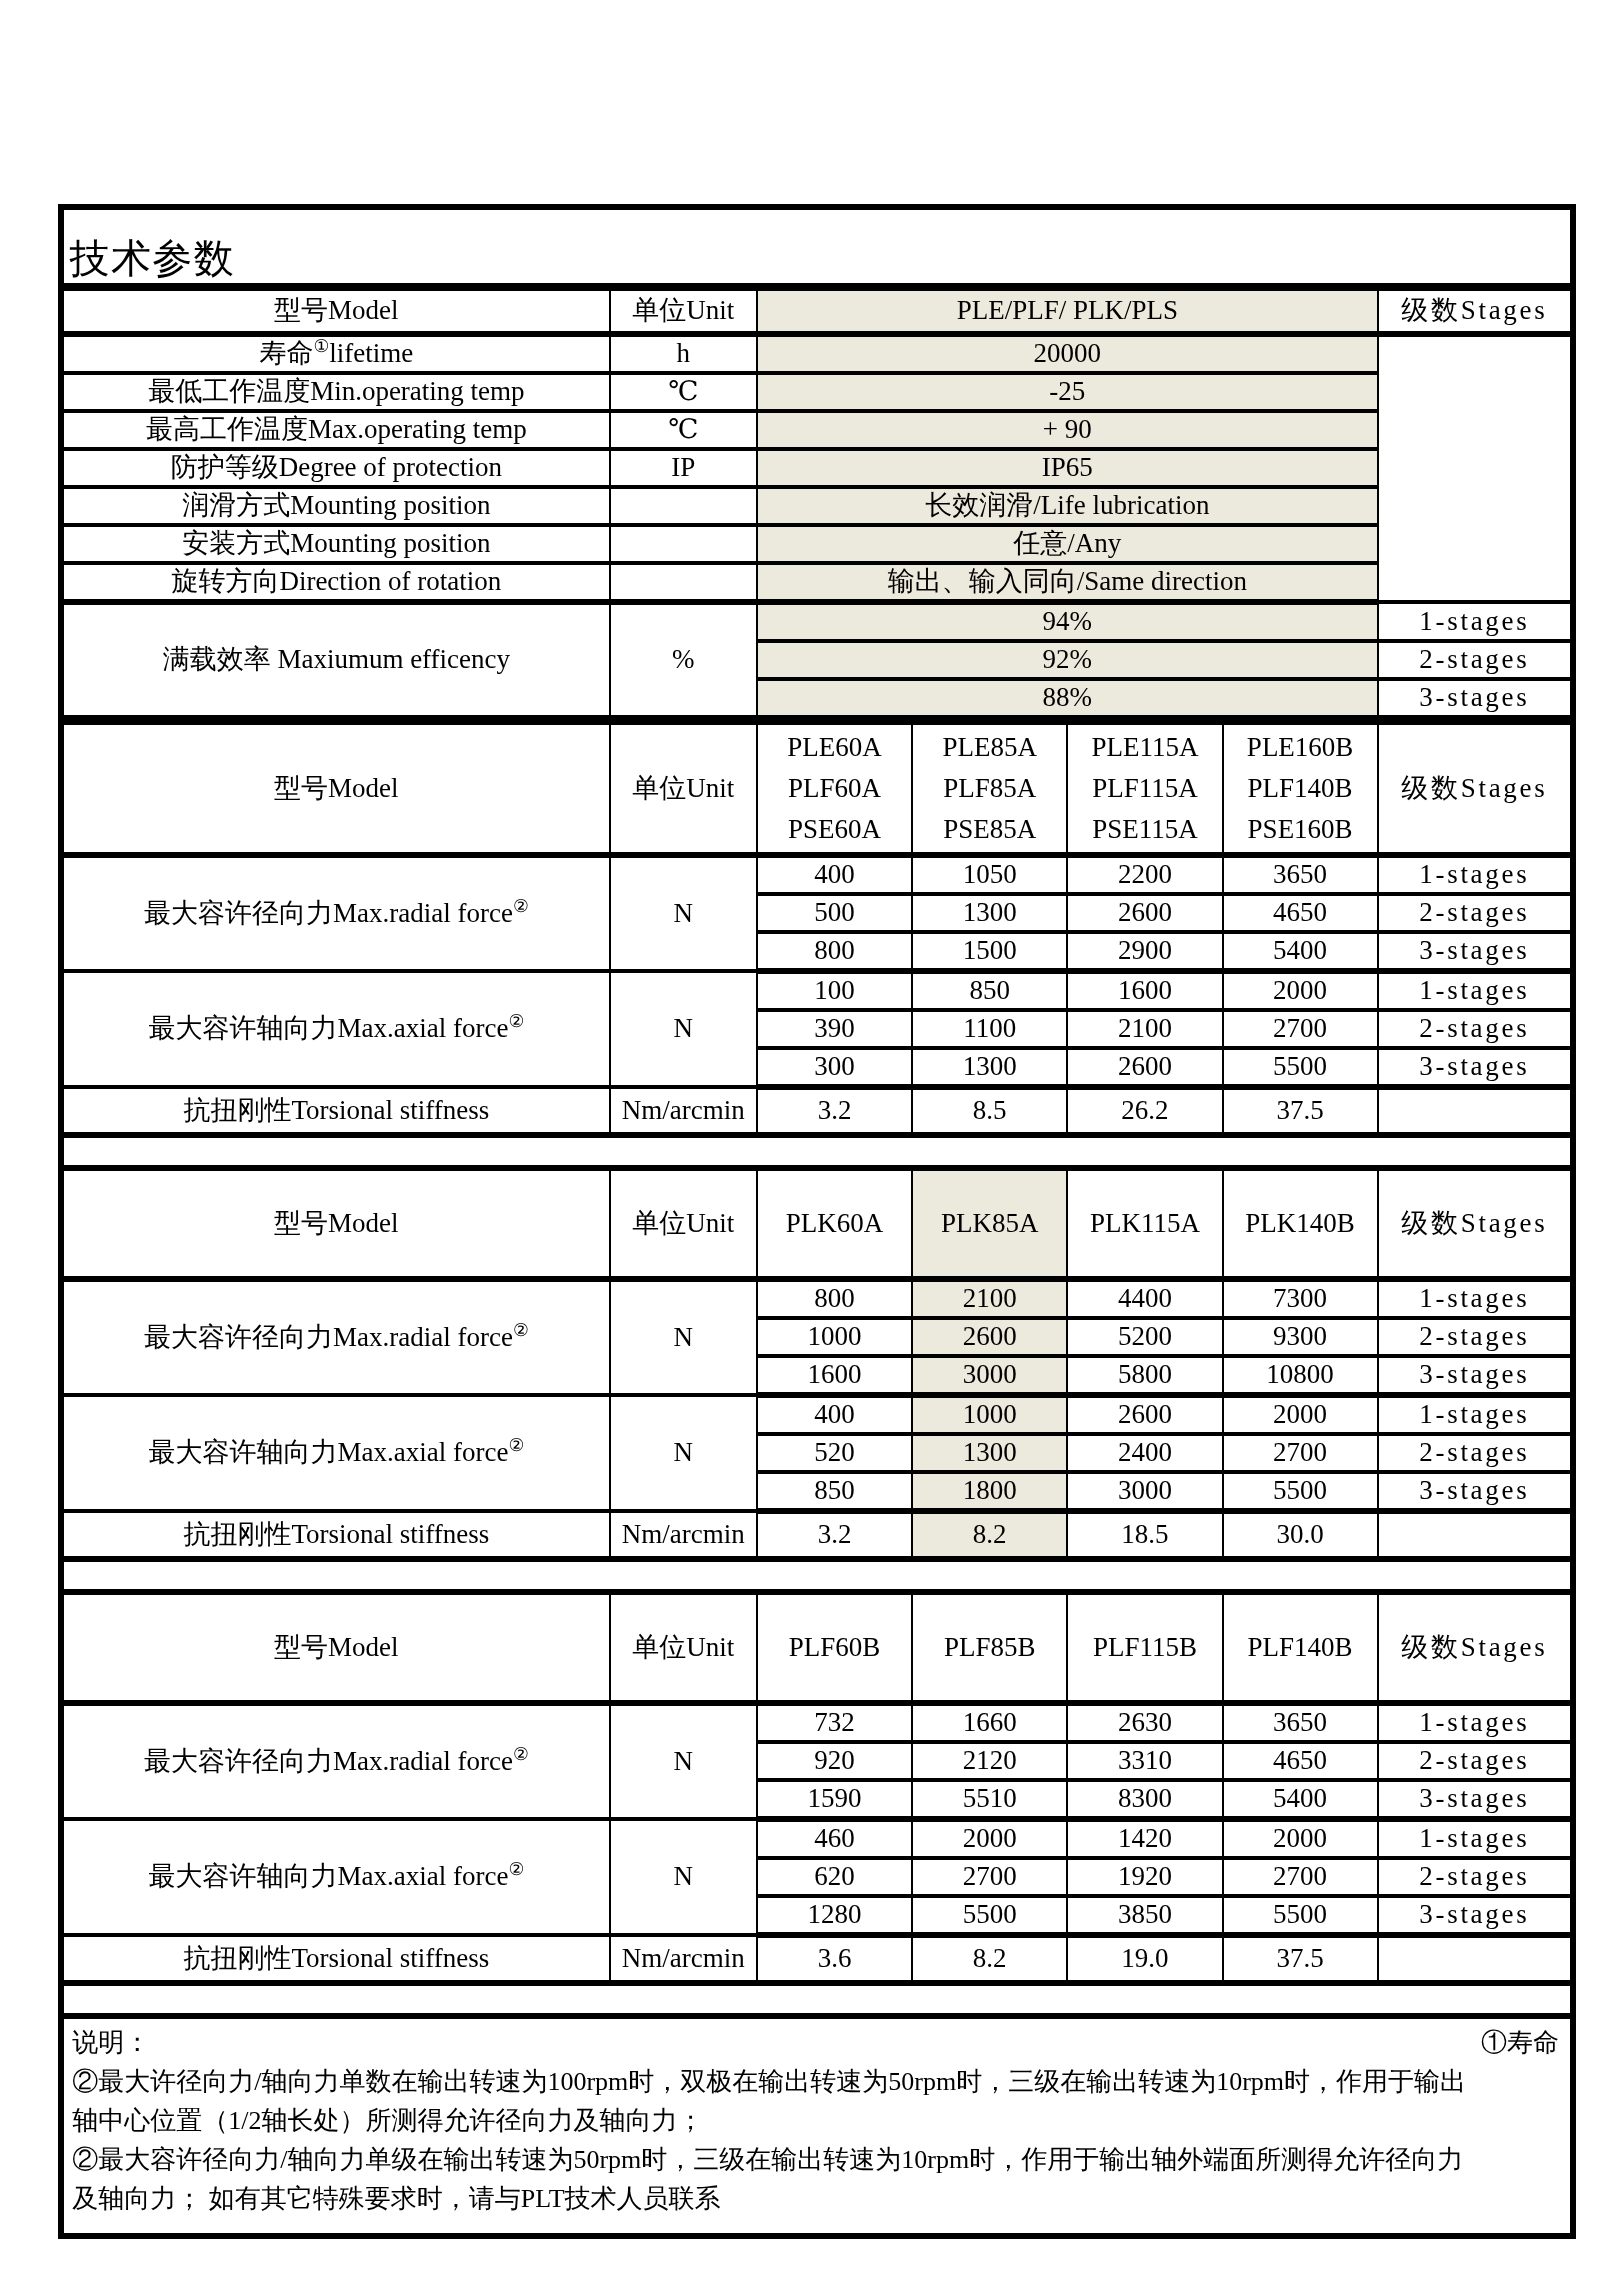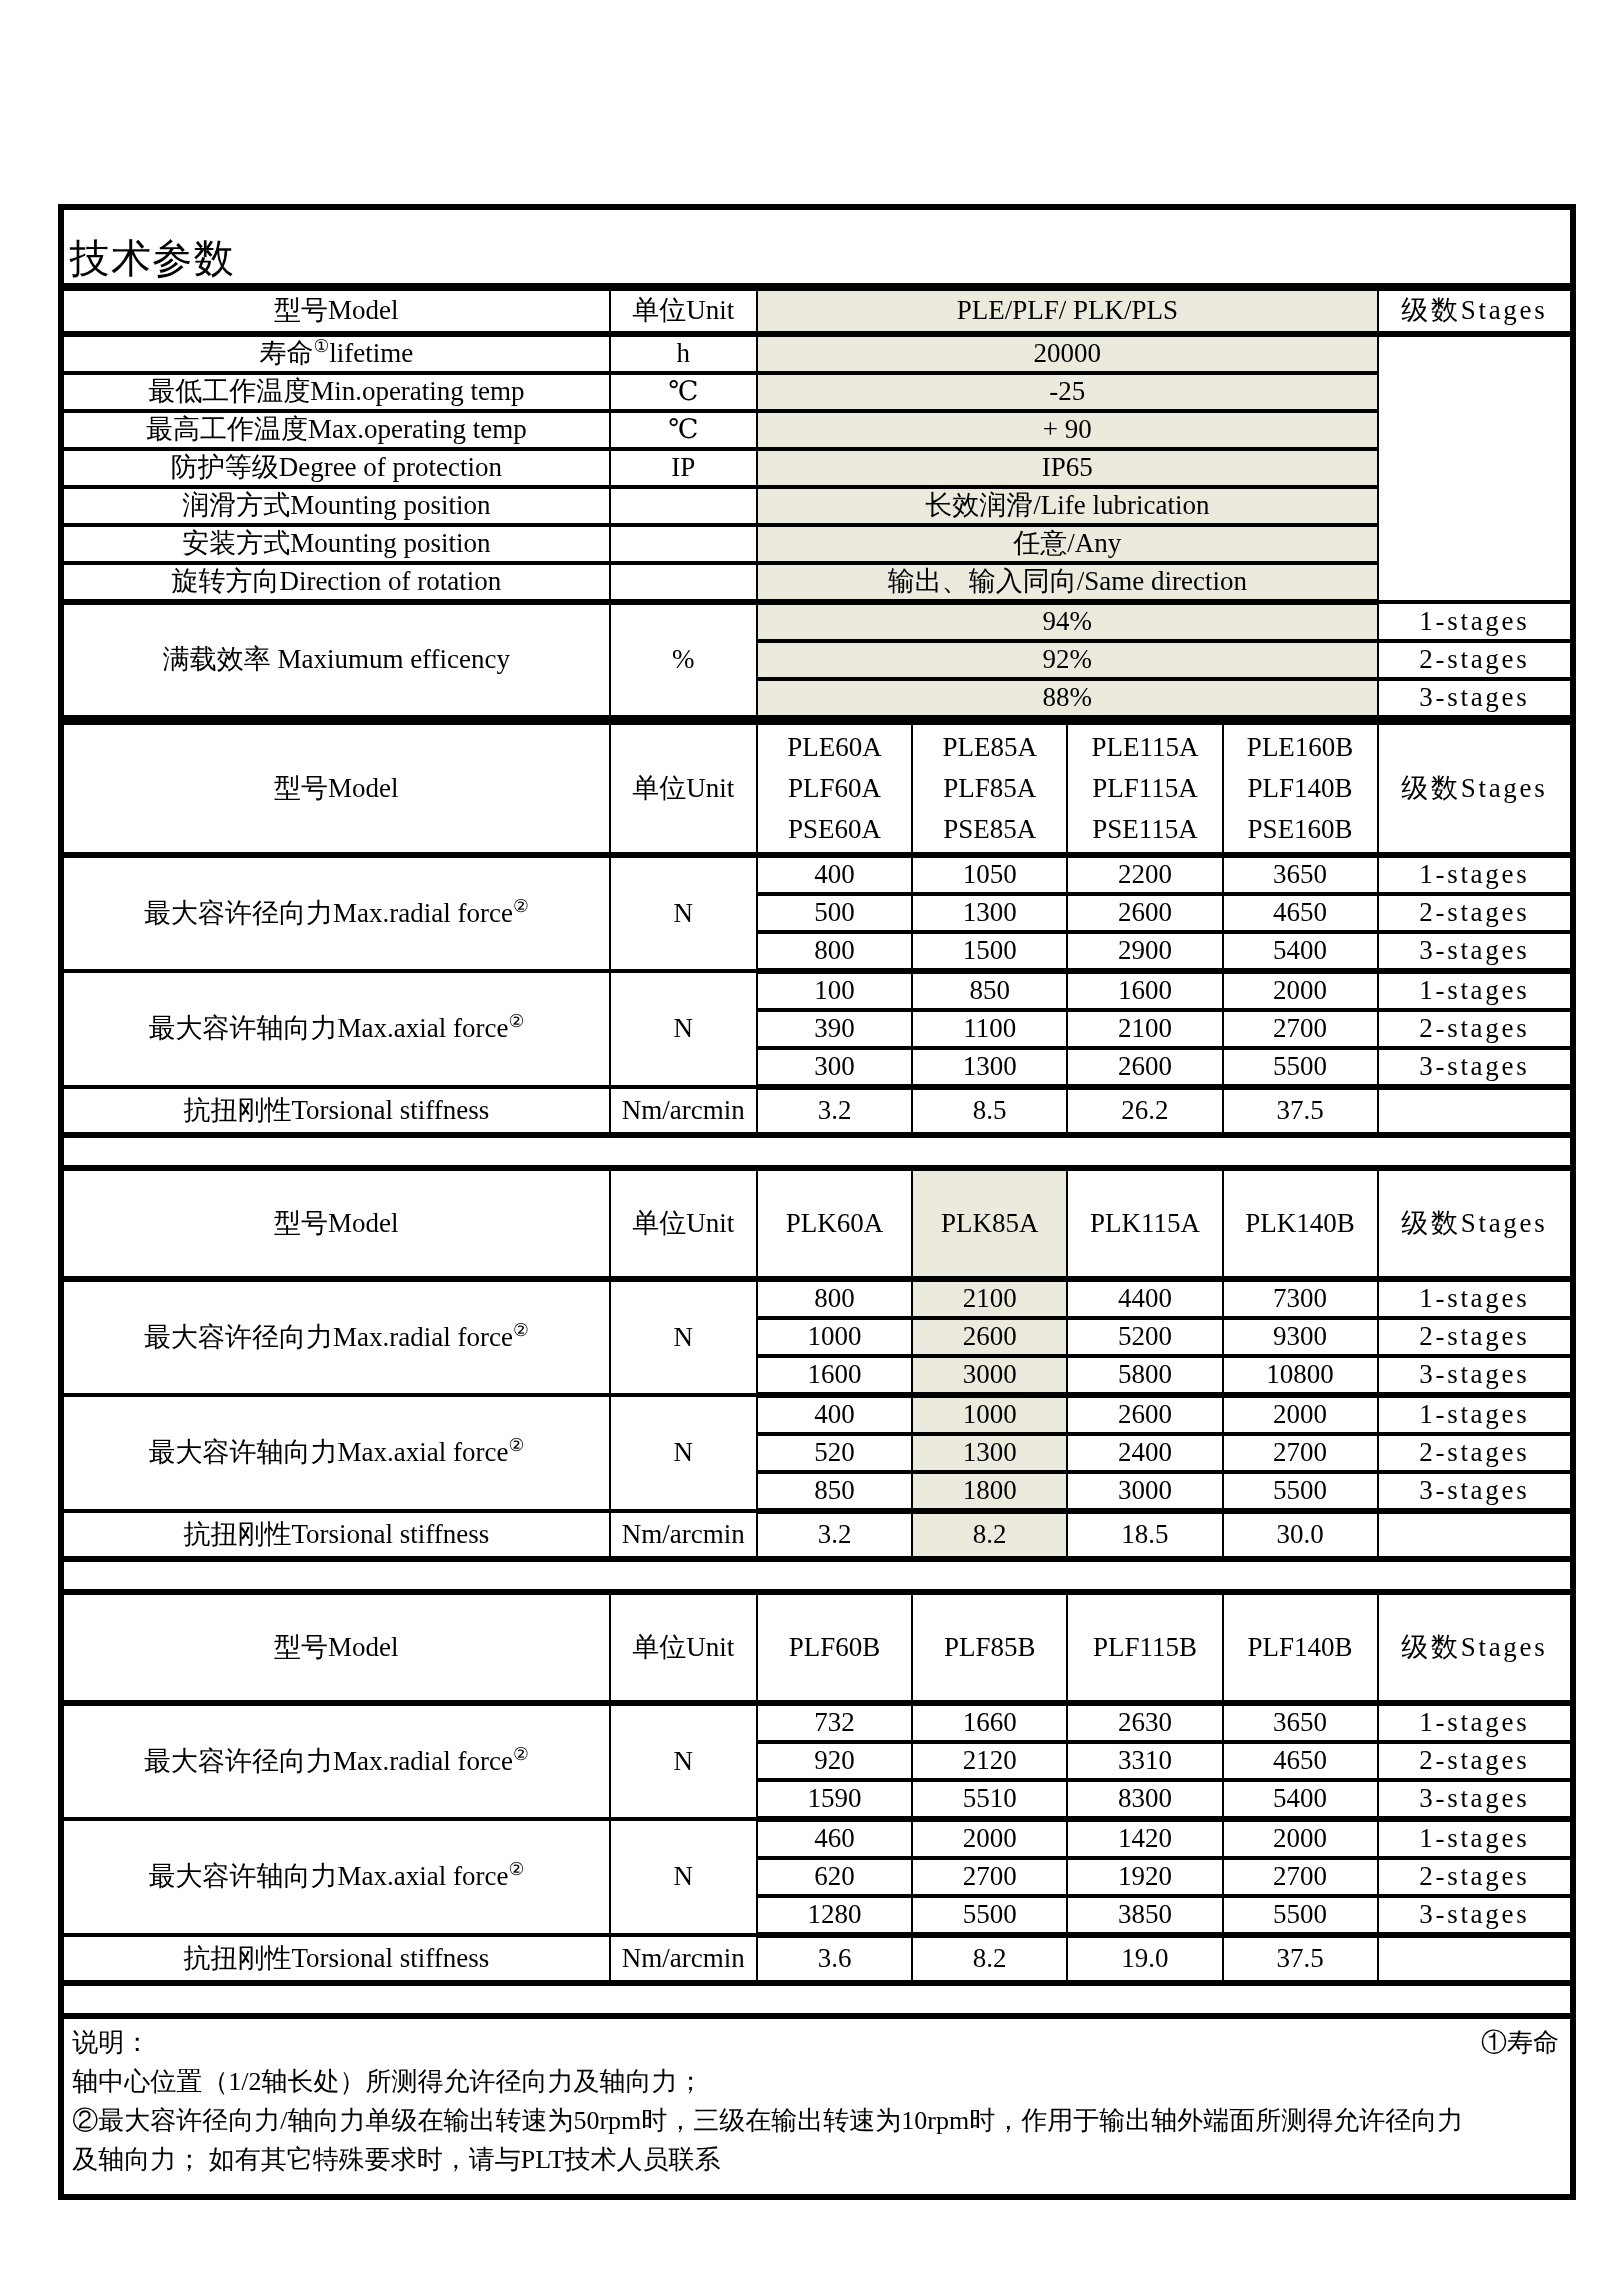--- a/index.html
+++ b/index.html
@@ -383,20 +383,21 @@
   </tbody>
       </table>
 
   <div class="gap"></div>
 
   <div class="notes">
     <div class="notes-head">
       <span>说明：</span>
       <span>①寿命</span>
     </div>
+    <div class="note-line">②最大许径向力/轴向力单数在输出转速为100rpm时，双极在输出转速为50rpm时，三级在输出转速为10rpm时，作用于输出</div>
     <div class="note-line">轴中心位置（1/2轴长处）所测得允许径向力及轴向力；</div>
     <div class="note-line">②最大容许径向力/轴向力单级在输出转速为50rpm时，三级在输出转速为10rpm时，作用于输出轴外端面所测得允许径向力</div>
     <div class="note-line">及轴向力；  如有其它特殊要求时，请与PLT技术人员联系</div>
   </div>
 
 </div>
 </div>
 
 
 </body></html>

